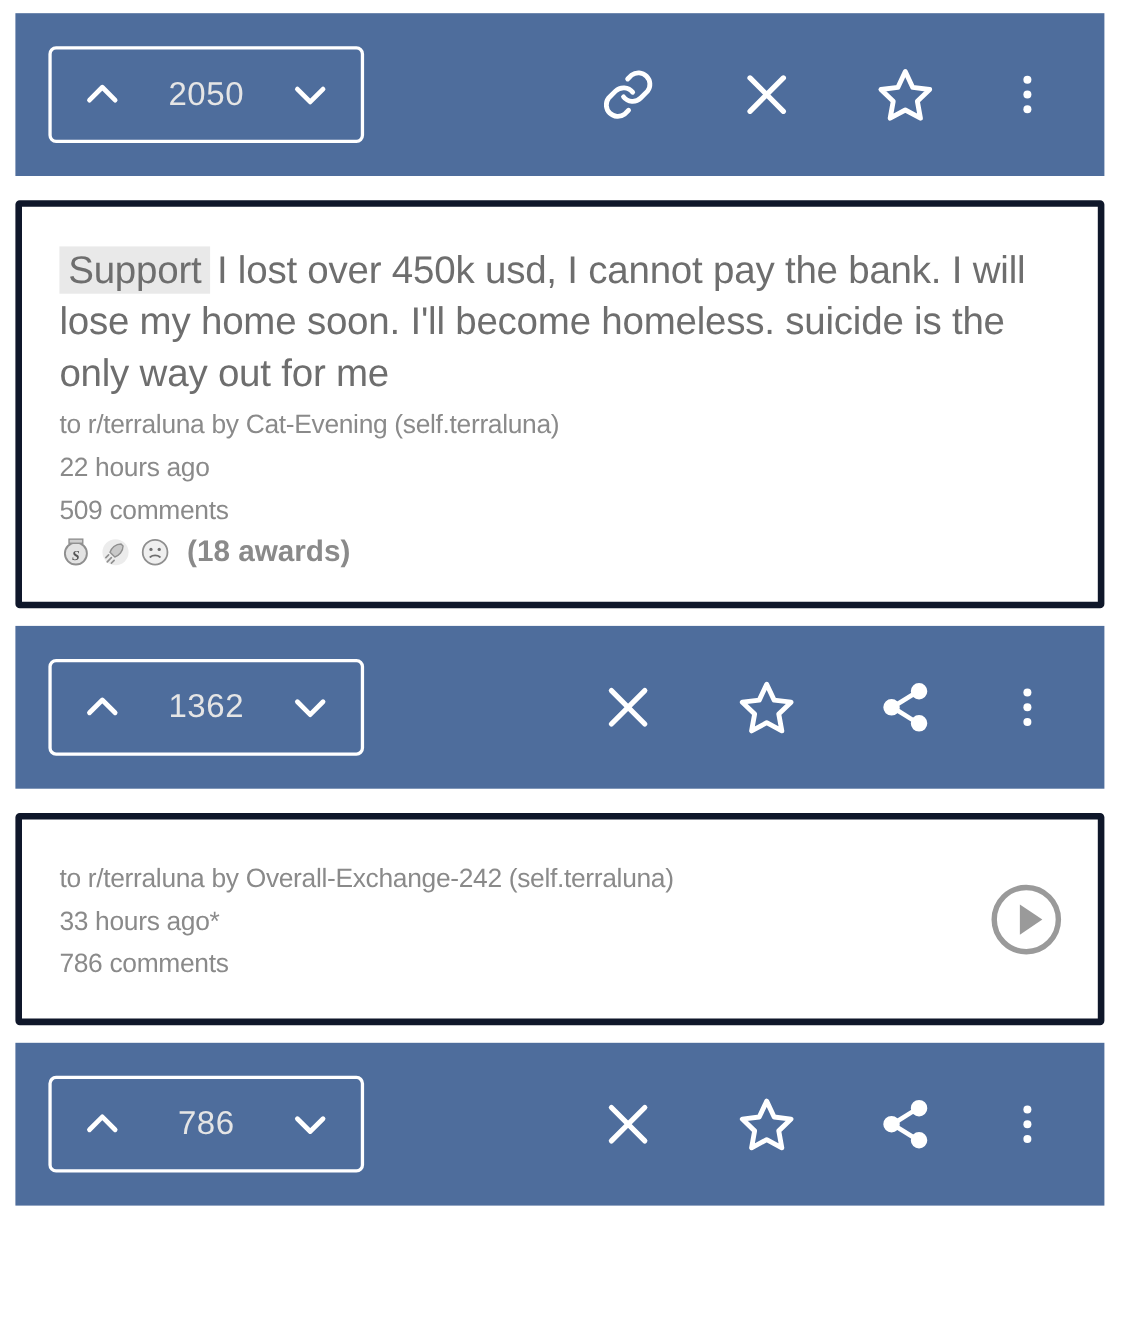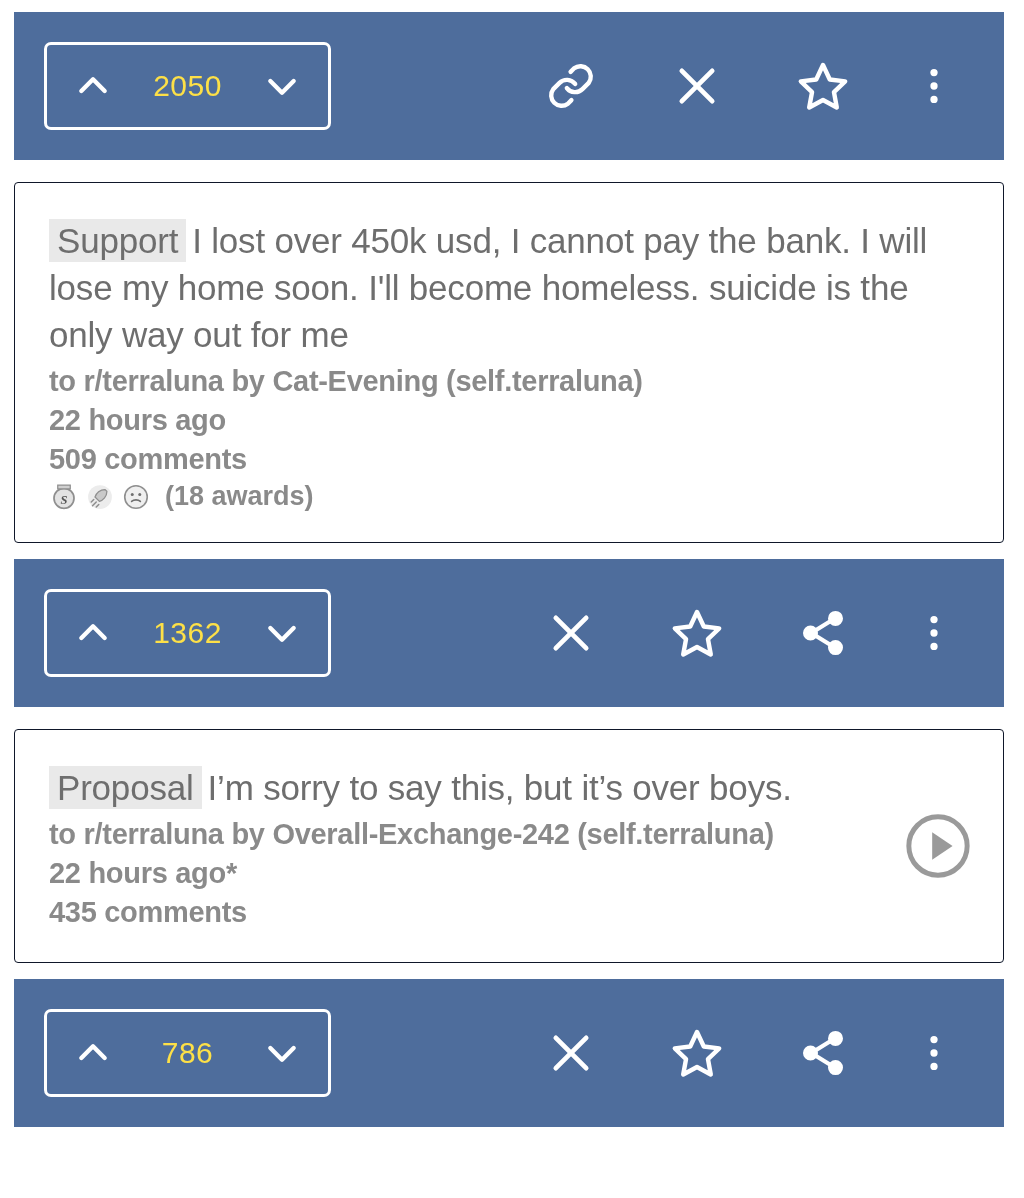--- a/index.html
+++ b/index.html
@@ -36,21 +36,21 @@
     height: 88px;
     width: 287px;
     display: flex;
     align-items: center;
     justify-content: space-between;
     padding: 0 26px;
     flex: 0 0 auto;
   }
 
   .vote-count {
-    color: #fde047;
+    color: #e5e5e5;
     font-size: 30px;
     letter-spacing: 0.5px;
     font-family: "Liberation Sans", sans-serif;
   }
 
   .chev { width: 40px; height: 40px; display:block; }
 
   .toolbar-icons {
     display: flex;
     align-items: center;
@@ -63,21 +63,21 @@
     height: 100px;
     display: flex;
     align-items: center;
     justify-content: center;
   }
   .tb-icon.kebab { width: 96px; }
 
   
   .card {
     background: #ffffff;
-    border: 1px solid #0f172a;
+    border: 6px solid #0f172a;
     border-radius: 4px;
     width: 100%;
     padding: 34px 34px 30px 34px;
     position: relative;
   }
 
   .post-title {
     font-size: 35px;
     line-height: 47px;
     color: #6e6e6e;
@@ -87,24 +87,24 @@
   }
 
   .flair {
     background: #e9e9e9;
     color: #6e6e6e;
     padding: 2px 8px;
     margin-right: 6px;
   }
 
   .meta {
-    font-size: 29px;
+    font-size: 24px;
     line-height: 39px;
     color: #8a8a8a;
-    font-weight: bold;
+    font-weight: normal;
     letter-spacing: -0.3px;
   }
 
   .awards-row {
     display: flex;
     align-items: center;
     gap: 6px;
     font-size: 27px;
     color: #8a8a8a;
     font-weight: bold;
@@ -259,26 +259,23 @@
             <circle cx="12" cy="12" r="1.9"></circle>
             <circle cx="12" cy="19" r="1.9"></circle>
           </svg>
       </div>
     </div>
   </div>
 
   <div class="gap-md"></div>
 
   <div class="card">
-    <div class="post-title">
-      <span class="flair">Proposal</span><span>I’m sorry to say this, but it’s over boys.</span>
-    </div>
     <div class="meta">to r/terraluna by Overall-Exchange-242 (self.terraluna)</div>
-    <div class="meta">22 hours ago*</div>
-    <div class="meta">435 comments</div>
+    <div class="meta">33 hours ago*</div>
+    <div class="meta">786 comments</div>
     <div class="play-btn">
       <svg width="70" height="70" viewBox="0 0 24 24" fill="none">
           <circle cx="12" cy="12" r="10" stroke="#9a9a9a" stroke-width="1.7"></circle>
           <polygon points="10,7.3 17,12 10,16.7" fill="#9a9a9a"></polygon>
         </svg>
     </div>
   </div>
 
   <div class="gap-sm"></div>
 

